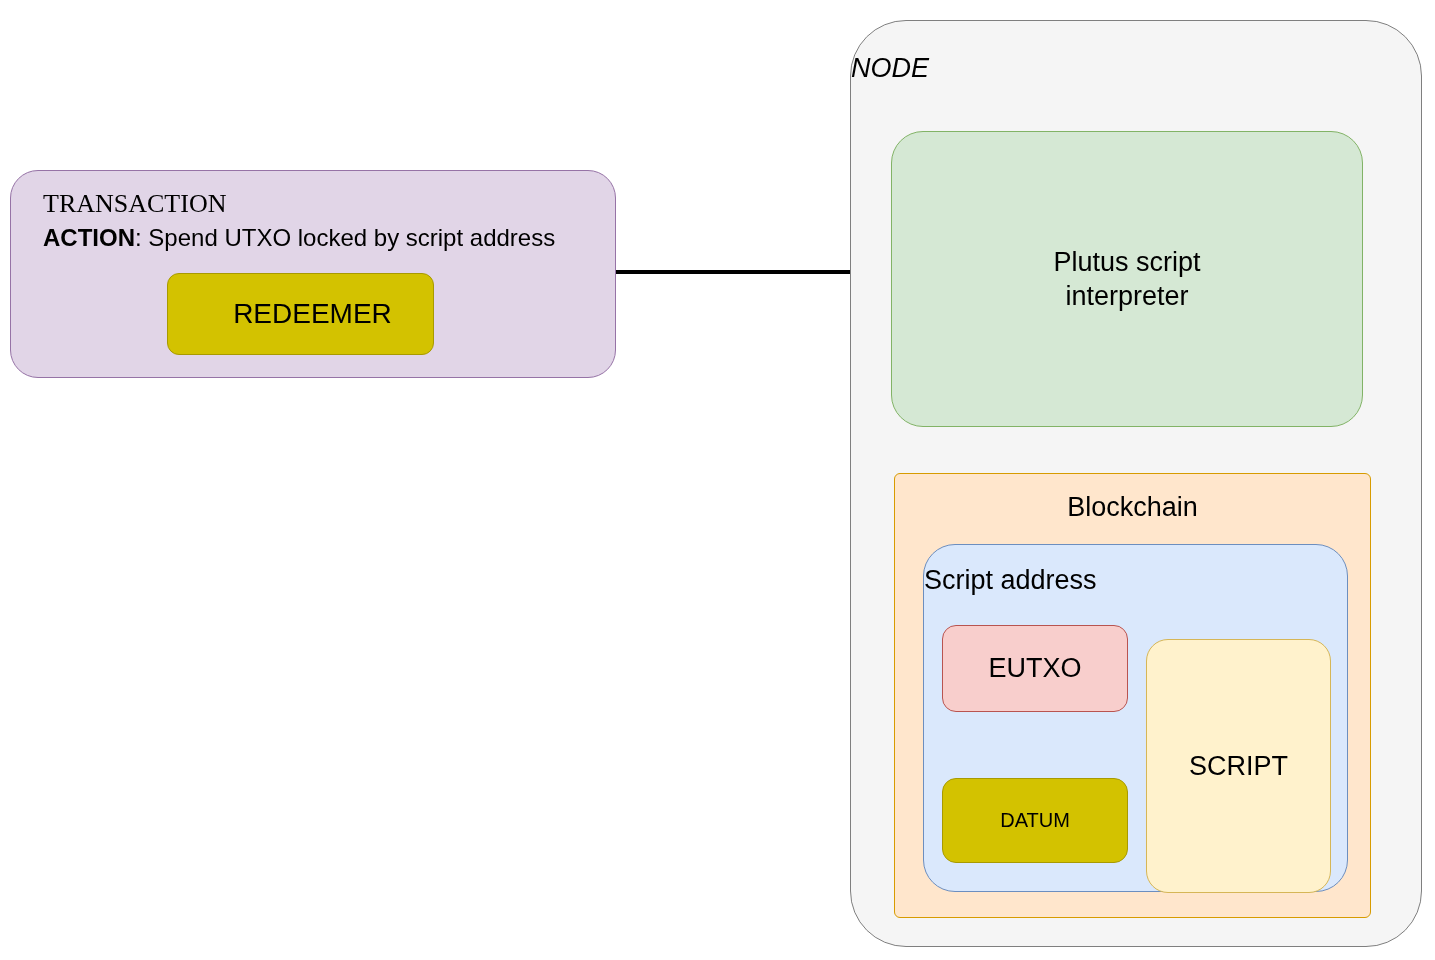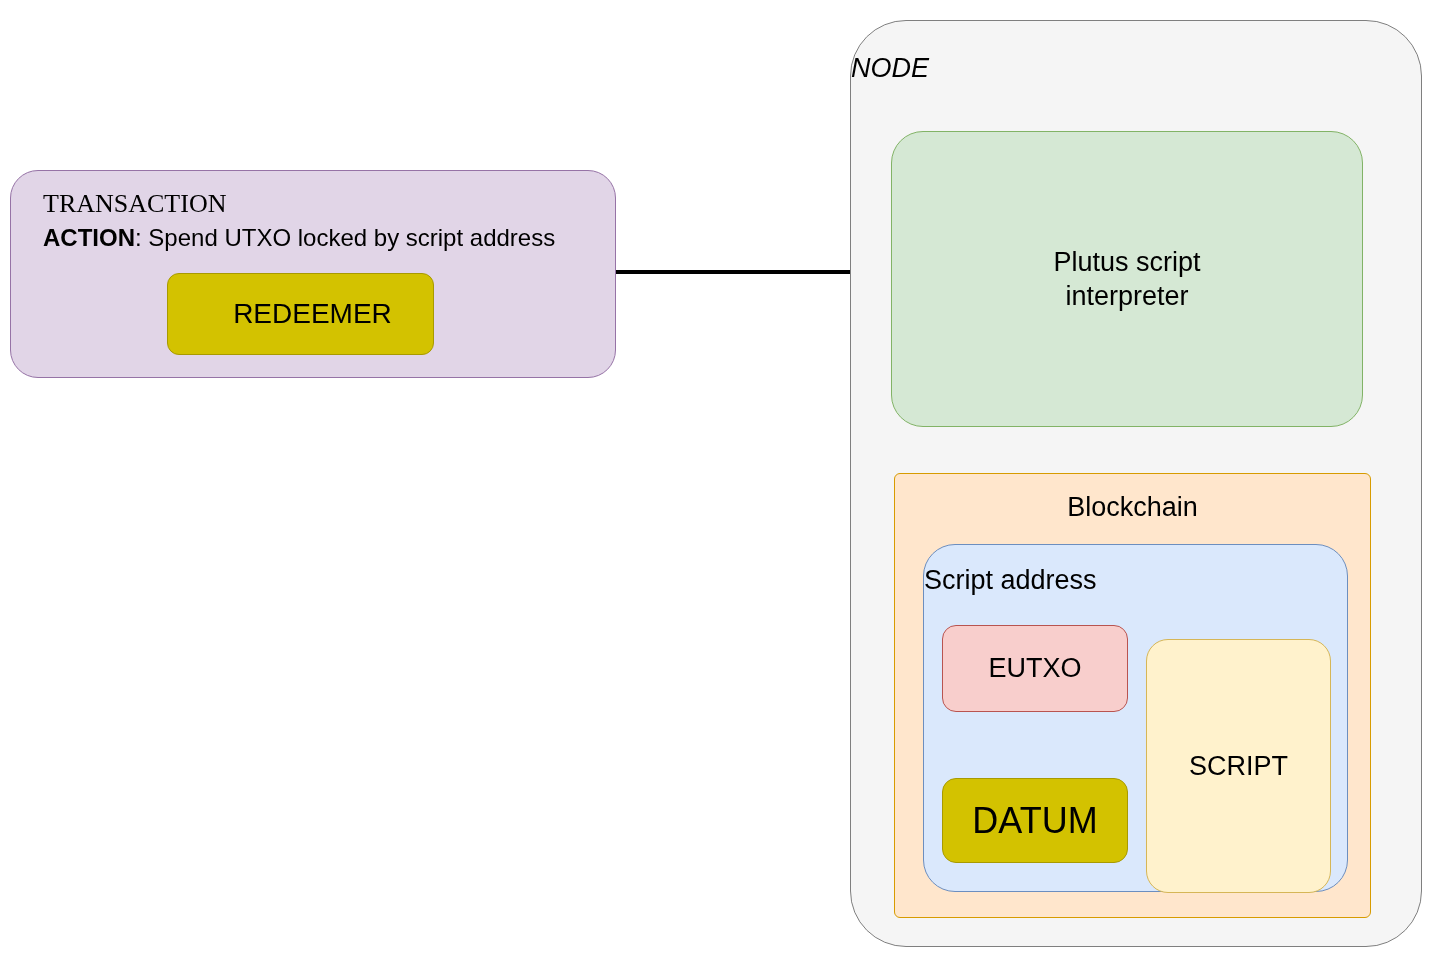--- a/index.html
+++ b/index.html
@@ -103,21 +103,21 @@
     border-radius: 14px;
     background: var(--red-fill, #F8CECC);
     border-color: var(--red-stroke, #B85450);
     font-size: 27px;
   }
   .datum-box {
     left: 18px; top: 233px; width: 186px; height: 85px;
     border-radius: 14px;
     background: var(--gold-fill, #D3C200);
     border-color: var(--gold-stroke, #A89A00);
-    font-size: 36px;
+    font-size: 20px;
   }
   .script-box {
     left: 222px; top: 67px; width: 185px; height: 254px;
     border-radius: 22px;
     background: var(--yellow-fill, #FFF2CC);
     border-color: var(--yellow-stroke, #D6B656);
     font-size: 27px;
     margin-top: 27px;
   }
 </style>

